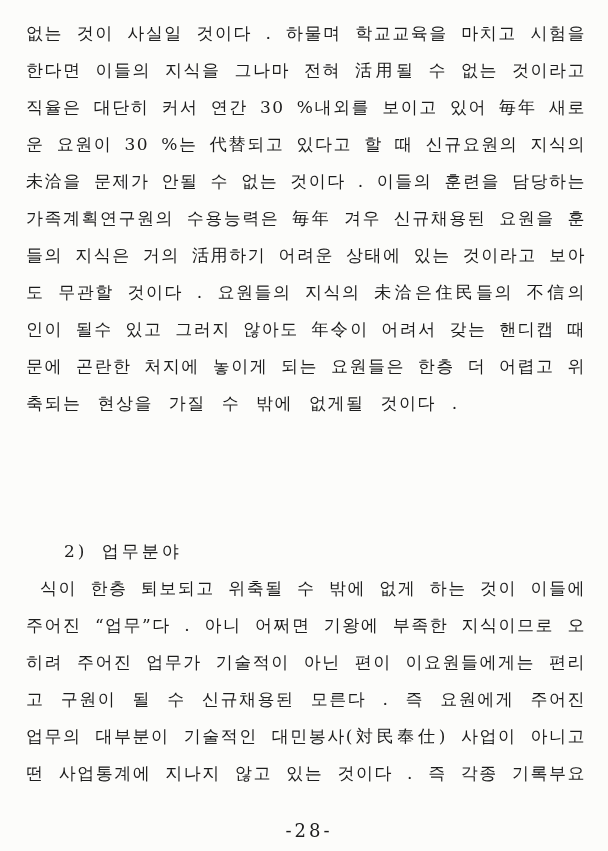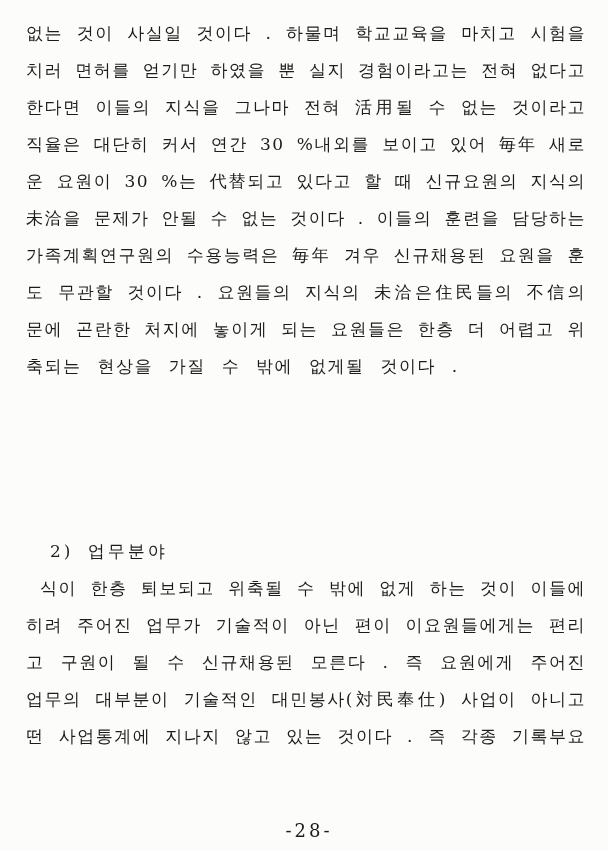--- a/index.html
+++ b/index.html
@@ -39,21 +39,21 @@
   .para1 .line:last-child {
     text-align-last: left;
     word-spacing: 9px;
   }
   
   .para2 .line:first-child {
     text-indent: 14px;
   }
   .heading {
     position: absolute;
-    left: 21px;
+    left: 35px;
     top: 533px;
     height: 37px;
     line-height: 37px;
     padding-left: 29px;
     font-size: 17px;
     letter-spacing: 3px;
     word-spacing: 6px;
   }
   .pagenum {
     position: absolute;
@@ -67,35 +67,37 @@
     letter-spacing: 3px;
     padding-left: 10px;
   }
 </style>
 </head>
 <body>
 
 <div class="page">
   <div class="para para1">
       <div class="line">없는 것이 사실일 것이다 . 하물며 학교교육을 마치고 시험을</div>
-      <div class="line">치러 면허를 얻기만 하였을 뿐 실지 경험이라고는 전혀 없다고</div>
       <div class="line">한다면 이들의 지식을 그나마 전혀 活用될 수 없는 것이라고</div>
       <div class="line">직율은 대단히 커서 연간 30 %내외를 보이고 있어 毎年 새로</div>
       <div class="line">운 요원이 30 %는 代替되고 있다고 할 때 신규요원의 지식의</div>
       <div class="line">未洽을 문제가 안될 수 없는 것이다 . 이들의 훈련을 담당하는</div>
       <div class="line">가족계획연구원의 수용능력은 毎年 겨우 신규채용된 요원을 훈련</div>
+      <div class="line">들의 지식은 거의 活用하기 어려운 상태에 있는 것이라고 보아</div>
       <div class="line">도 무관할 것이다 . 요원들의 지식의 未洽은住民들의 不信의 원</div>
+      <div class="line">인이 될수 있고 그러지 않아도 年令이 어려서 갖는 핸디캡 때</div>
       <div class="line">문에 곤란한 처지에 놓이게 되는 요원들은 한층 더 어렵고 위</div>
       <div class="line">축되는 현상을 가질 수 밖에 없게될 것이다 .</div>
     </div>
 
   <div class="heading">2) 업무분야</div>
 
   <div class="para para2">
       <div class="line">식이 한층 퇴보되고 위축될 수 밖에 없게 하는 것이 이들에게</div>
+      <div class="line">주어진 “업무”다 . 아니 어쩌면 기왕에 부족한 지식이므로 오</div>
       <div class="line">히려 주어진 업무가 기술적이 아닌 편이 이요원들에게는 편리하</div>
       <div class="line">고 구원이 될 수 신규채용된 모른다 . 즉 요원에게 주어진</div>
       <div class="line">업무의 대부분이 기술적인 대민봉사(対民奉仕) 사업이 아니고 어</div>
       <div class="line">떤 사업통계에 지나지 않고 있는 것이다 . 즉 각종 기록부요</div>
     </div>
 
   <div class="pagenum">-28-</div>
 </div>
 
 </body></html>

